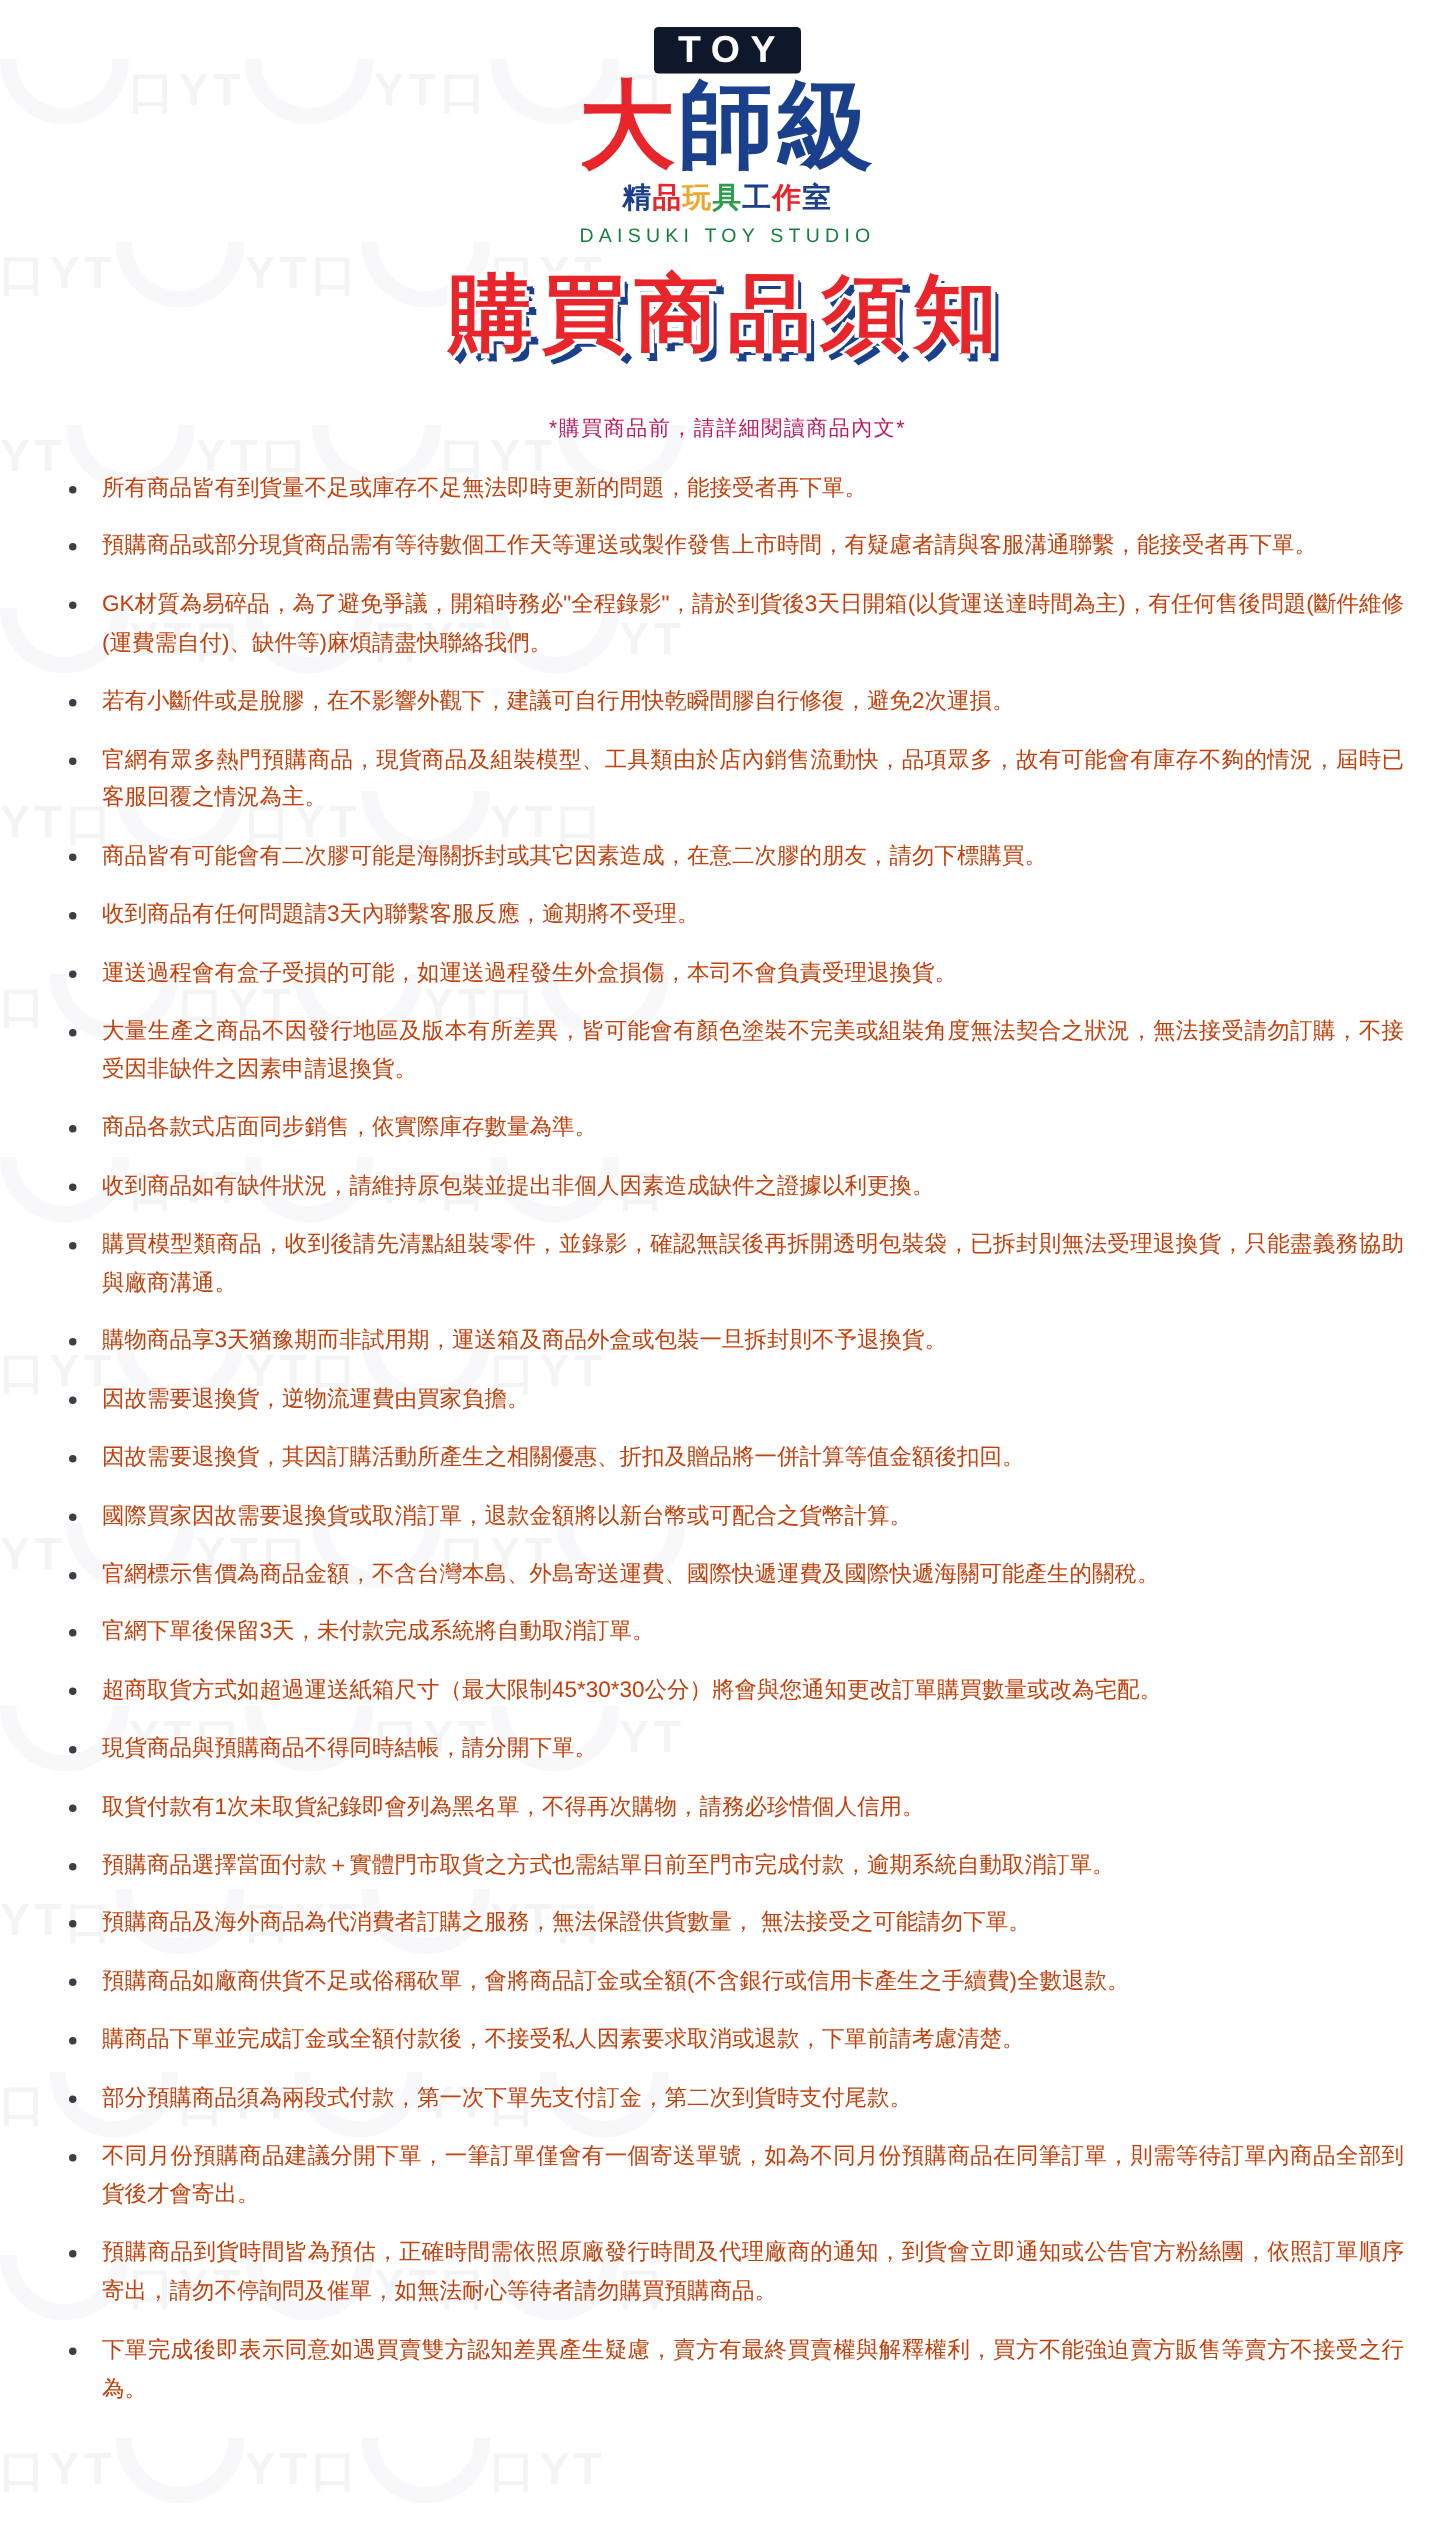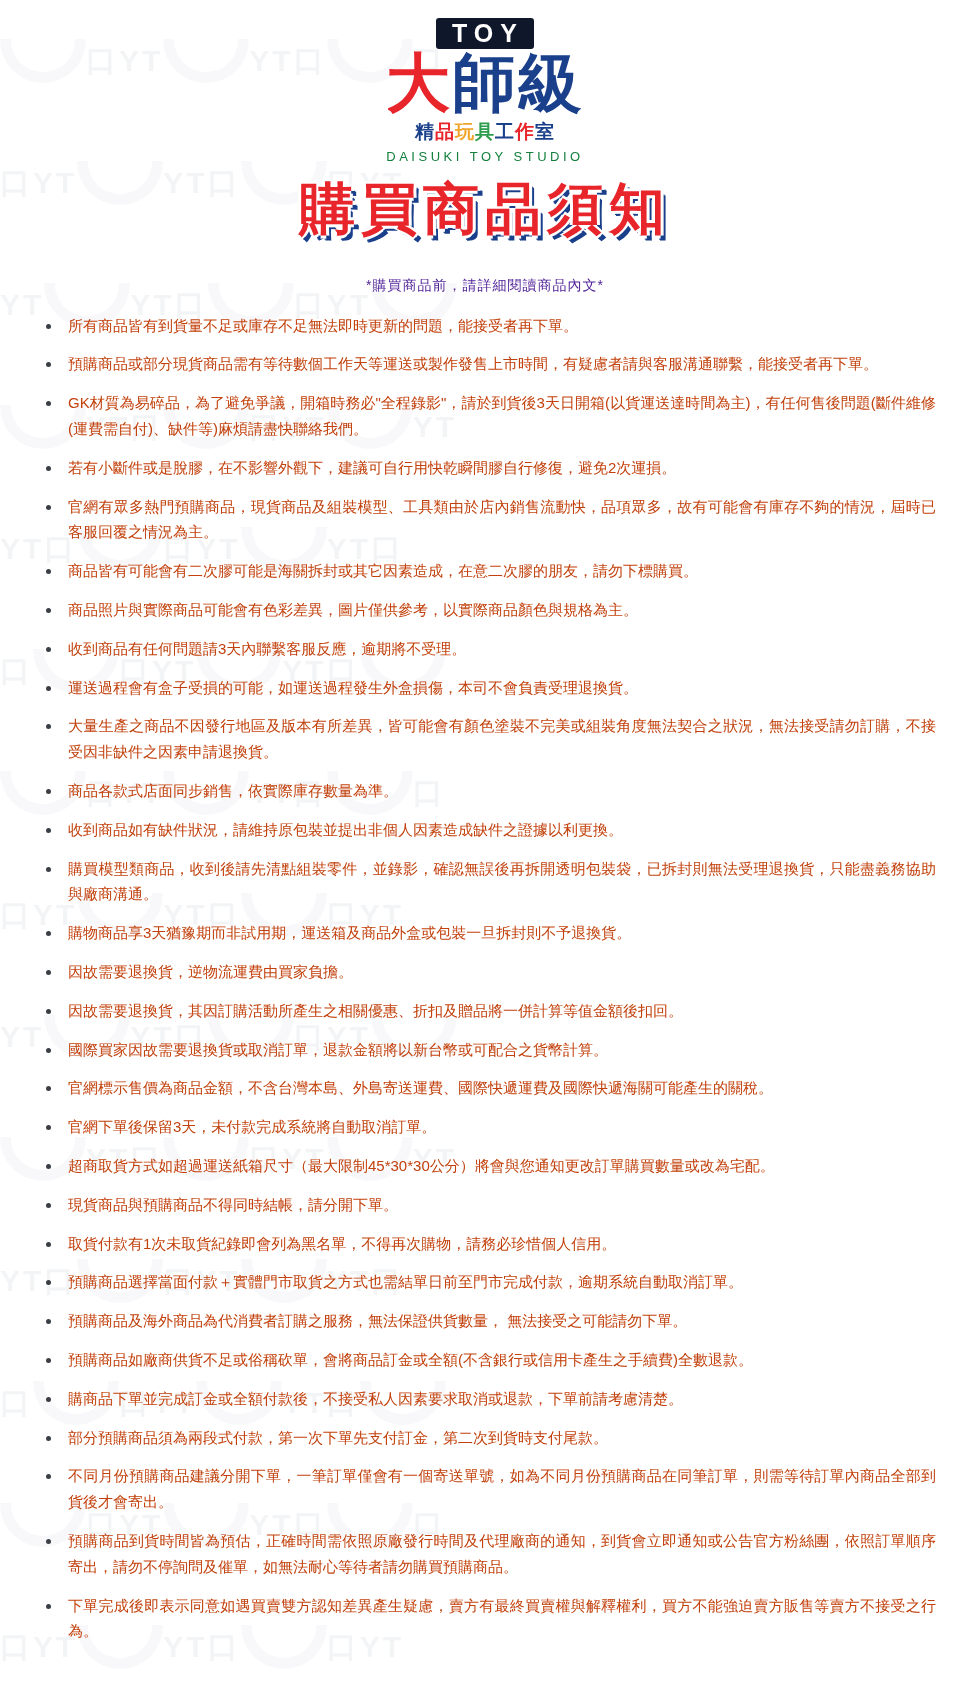--- a/index.html
+++ b/index.html
@@ -109,21 +109,21 @@
     color: #e8252b;
     text-shadow:
       3px 0 0 #fff, -3px 0 0 #fff, 0 3px 0 #fff, 0 -3px 0 #fff,
       4px 4px 0 #1a3f8b, 5px 5px 0 #1a3f8b;
     line-height: 1.1;
   }
   .subtitle {
     text-align: center;
     margin-top: 14px;
     font-size: 14px;
-    color: #4c1d95;
+    color: #be185d;
     letter-spacing: 1px;
   }
 
   
   .notes {
     margin: 18px 34px 0 34px;
     padding: 0;
     list-style: none;
   }
   .notes li {
@@ -308,21 +308,20 @@
   <h1 class="title">購買商品須知</h1>
   <div class="subtitle">*購買商品前，請詳細閱讀商品內文*</div>
 
   <ul class="notes" id="notes">
       <li>所有商品皆有到貨量不足或庫存不足無法即時更新的問題，能接受者再下單。</li>
       <li>預購商品或部分現貨商品需有等待數個工作天等運送或製作發售上市時間，有疑慮者請與客服溝通聯繫，能接受者再下單。</li>
       <li>GK材質為易碎品，為了避免爭議，開箱時務必"全程錄影"，請於到貨後3天日開箱(以貨運送達時間為主)，有任何售後問題(斷件維修(運費需自付)、缺件等)麻煩請盡快聯絡我們。</li>
       <li>若有小斷件或是脫膠，在不影響外觀下，建議可自行用快乾瞬間膠自行修復，避免2次運損。</li>
       <li>官網有眾多熱門預購商品，現貨商品及組裝模型、工具類由於店內銷售流動快，品項眾多，故有可能會有庫存不夠的情況，屆時已客服回覆之情況為主。</li>
       <li>商品皆有可能會有二次膠可能是海關拆封或其它因素造成，在意二次膠的朋友，請勿下標購買。</li>
-      <li>商品照片與實際商品可能會有色彩差異，圖片僅供參考，以實際商品顏色與規格為主。</li>
       <li>收到商品有任何問題請3天內聯繫客服反應，逾期將不受理。</li>
       <li>運送過程會有盒子受損的可能，如運送過程發生外盒損傷，本司不會負責受理退換貨。</li>
       <li>大量生產之商品不因發行地區及版本有所差異，皆可能會有顏色塗裝不完美或組裝角度無法契合之狀況，無法接受請勿訂購，不接受因非缺件之因素申請退換貨。</li>
       <li>商品各款式店面同步銷售，依實際庫存數量為準。</li>
       <li>收到商品如有缺件狀況，請維持原包裝並提出非個人因素造成缺件之證據以利更換。</li>
       <li>購買模型類商品，收到後請先清點組裝零件，並錄影，確認無誤後再拆開透明包裝袋，已拆封則無法受理退換貨，只能盡義務協助與廠商溝通。</li>
       <li>購物商品享3天猶豫期而非試用期，運送箱及商品外盒或包裝一旦拆封則不予退換貨。</li>
       <li>因故需要退換貨，逆物流運費由買家負擔。</li>
       <li>因故需要退換貨，其因訂購活動所產生之相關優惠、折扣及贈品將一併計算等值金額後扣回。</li>
       <li>國際買家因故需要退換貨或取消訂單，退款金額將以新台幣或可配合之貨幣計算。</li>

